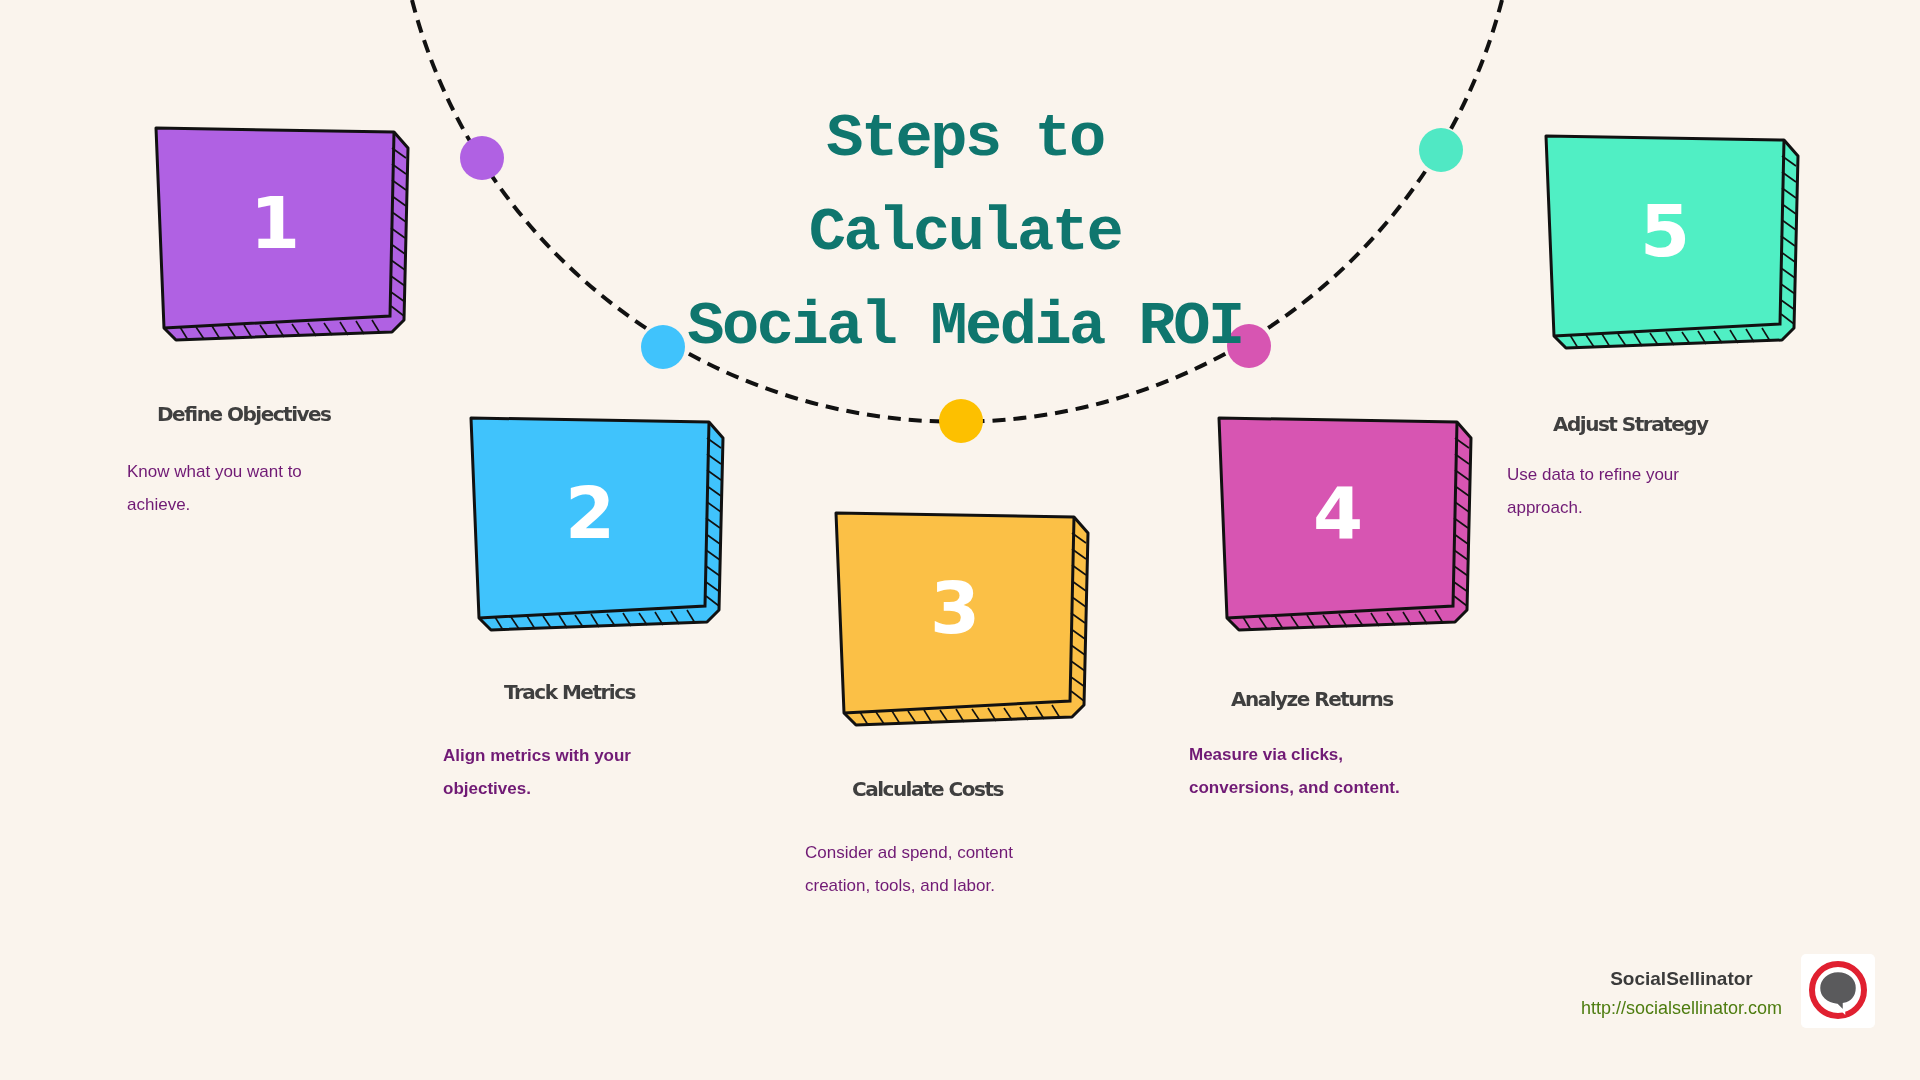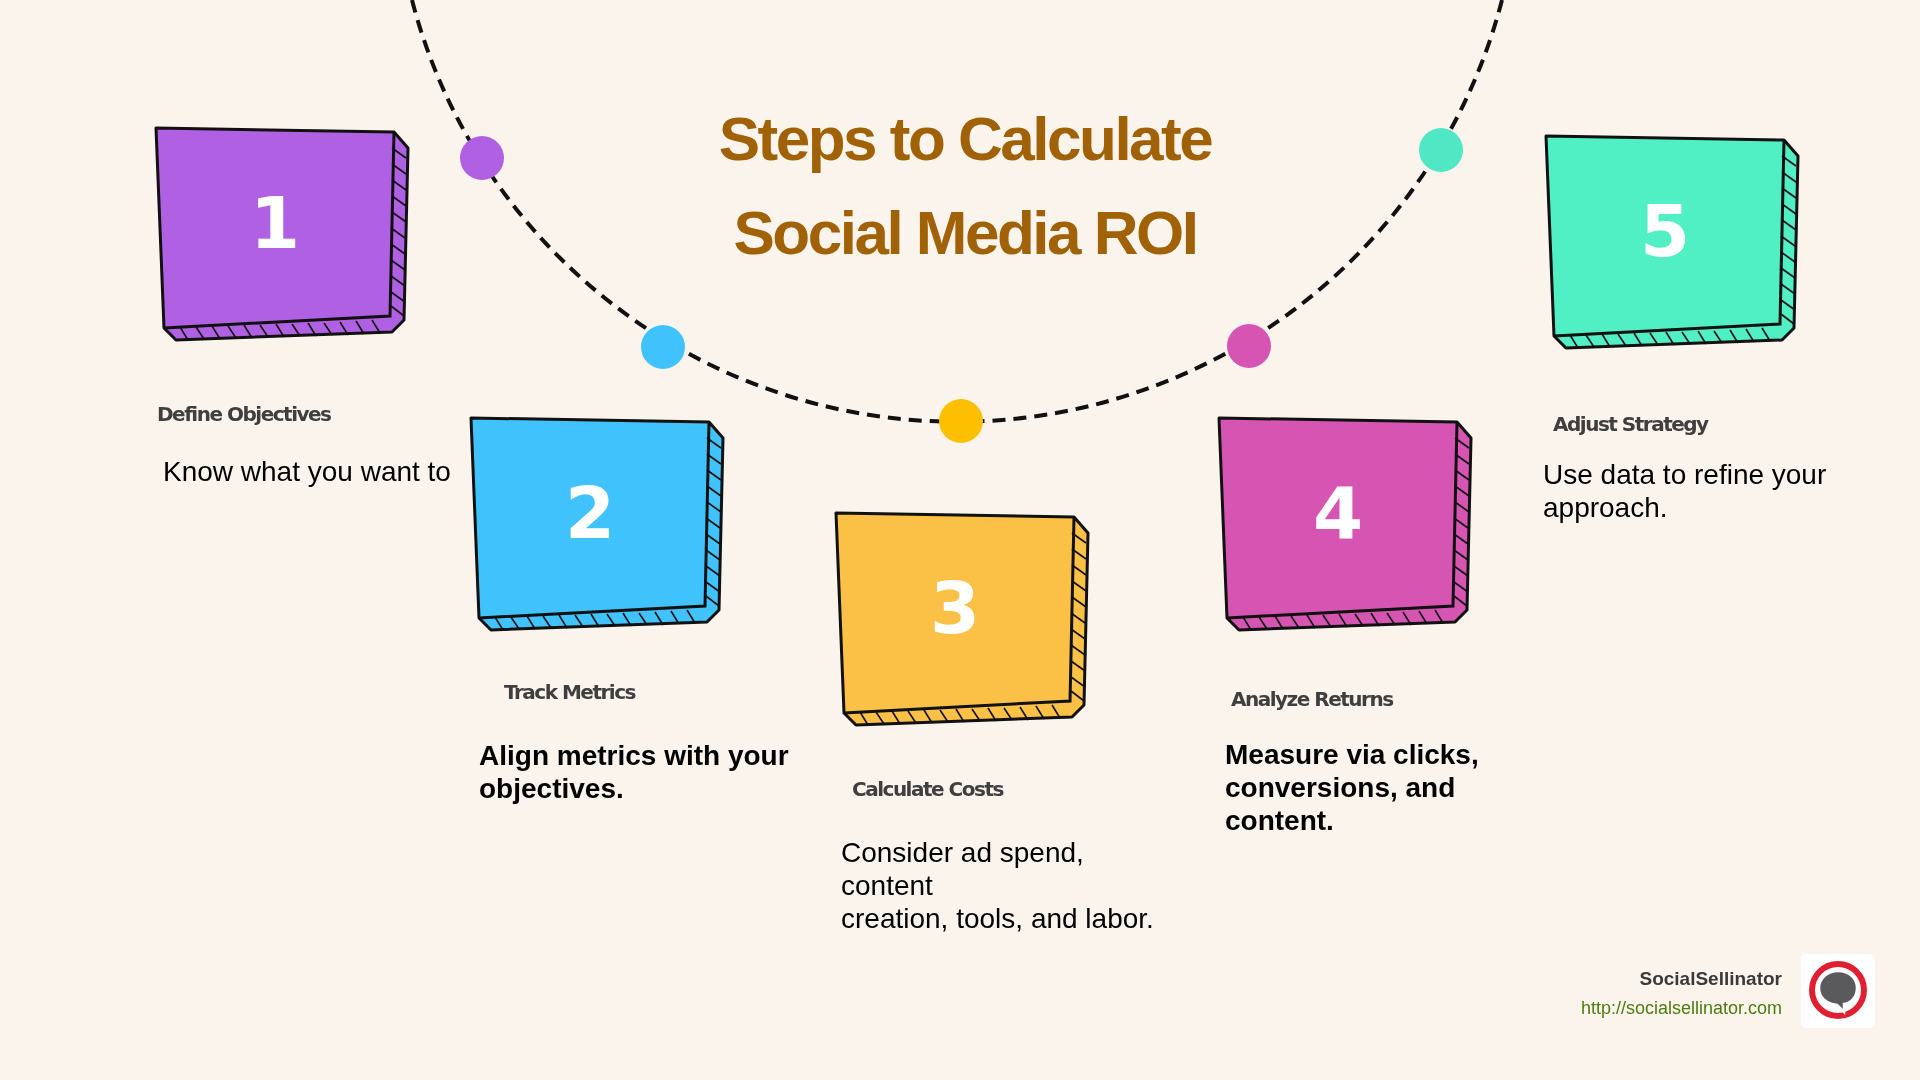--- a/index.html
+++ b/index.html
@@ -7,44 +7,44 @@
     width: 1920px; height: 1080px; overflow: hidden;
     background: #faf4ed;
     position: relative;
     font-family: "Liberation Sans", sans-serif;
     color: #3d3d3d;
   }
   #arc-layer { position: absolute; left: 0; top: 0; width: 1920px; height: 1080px; }
   .title {
     position: absolute; left: 660px; top: 92px; width: 610px;
     text-align: center;
-    font-family: Liberation Sans, sans-serif;
+    font-family: Liberation Mono, monospace;
     font-weight: bold; font-size: 62px; line-height: 94px;
-    letter-spacing: -2.5px; color: #a16207;
+    letter-spacing: -2.5px; color: #0f766e;
   }
   .box { position: absolute; width: 260px; height: 225px; }
   .box svg { position: absolute; left: 0; top: 0; }
   .box .num {
     position: absolute; left: 0; top: 0; width: 246px; height: 205px;
     display: flex; align-items: center; justify-content: center;
     color: #ffffff; font-family: "DejaVu Sans", sans-serif;
     font-weight: bold; font-size: 72px;
   }
   .step-title {
     position: absolute;
     font-family: "DejaVu Sans", sans-serif;
     font-weight: bold; font-size: 20px; letter-spacing: -1.5px;
     color: #3f3f3f; white-space: nowrap;
   }
   .step-desc {
-    position: absolute; font-size: 28px; line-height: 33px;
-    color: #000000; width: 320px; margin-left: 36px;
+    position: absolute; font-size: 17px; line-height: 33px;
+    color: #701a75; width: 320px;
   }
   .brand {
-    position: absolute; right: 138px; top: 965px; text-align: right; margin-left: 8px;
+    position: absolute; right: 138px; top: 965px; text-align: center; margin-left: 8px;
   }
   .brand-name { font-weight: bold; font-size: 19px; color: #3a3a3a; line-height: 28px; }
   .brand-url { font-size: 18px; color: #4d7c0f; line-height: 30px; }
   .logo {
     position: absolute; left: 1801px; top: 954px; width: 74px; height: 74px;
     background: #ffffff; border-radius: 5px;
   }
 </style>
 </head>
 <body>
@@ -229,20 +229,21 @@
         <line x1="204" y1="201" x2="212" y2="214"></line>
         <line x1="220" y1="200" x2="228" y2="213"></line>
     </g>
   </svg>
   <div class="num">5</div>
 </div>
 
 <div class="step-title" style="left:157px; top:402px;">Define Objectives</div>
 <div class="step-desc" style="left:127px; top:455px;">
   <div>Know what you want to</div>
+  <div>achieve.</div>
 </div>
 
 <div class="step-title" style="left:504px; top:680px;">Track Metrics</div>
 <div class="step-desc" style="left:443px; top:739px;font-weight:bold;">
   <div>Align metrics with your</div>
   <div>objectives.</div>
 </div>
 
 <div class="step-title" style="left:852px; top:777px;text-align:right;">Calculate Costs</div>
 <div class="step-desc" style="left:805px; top:836px;">

